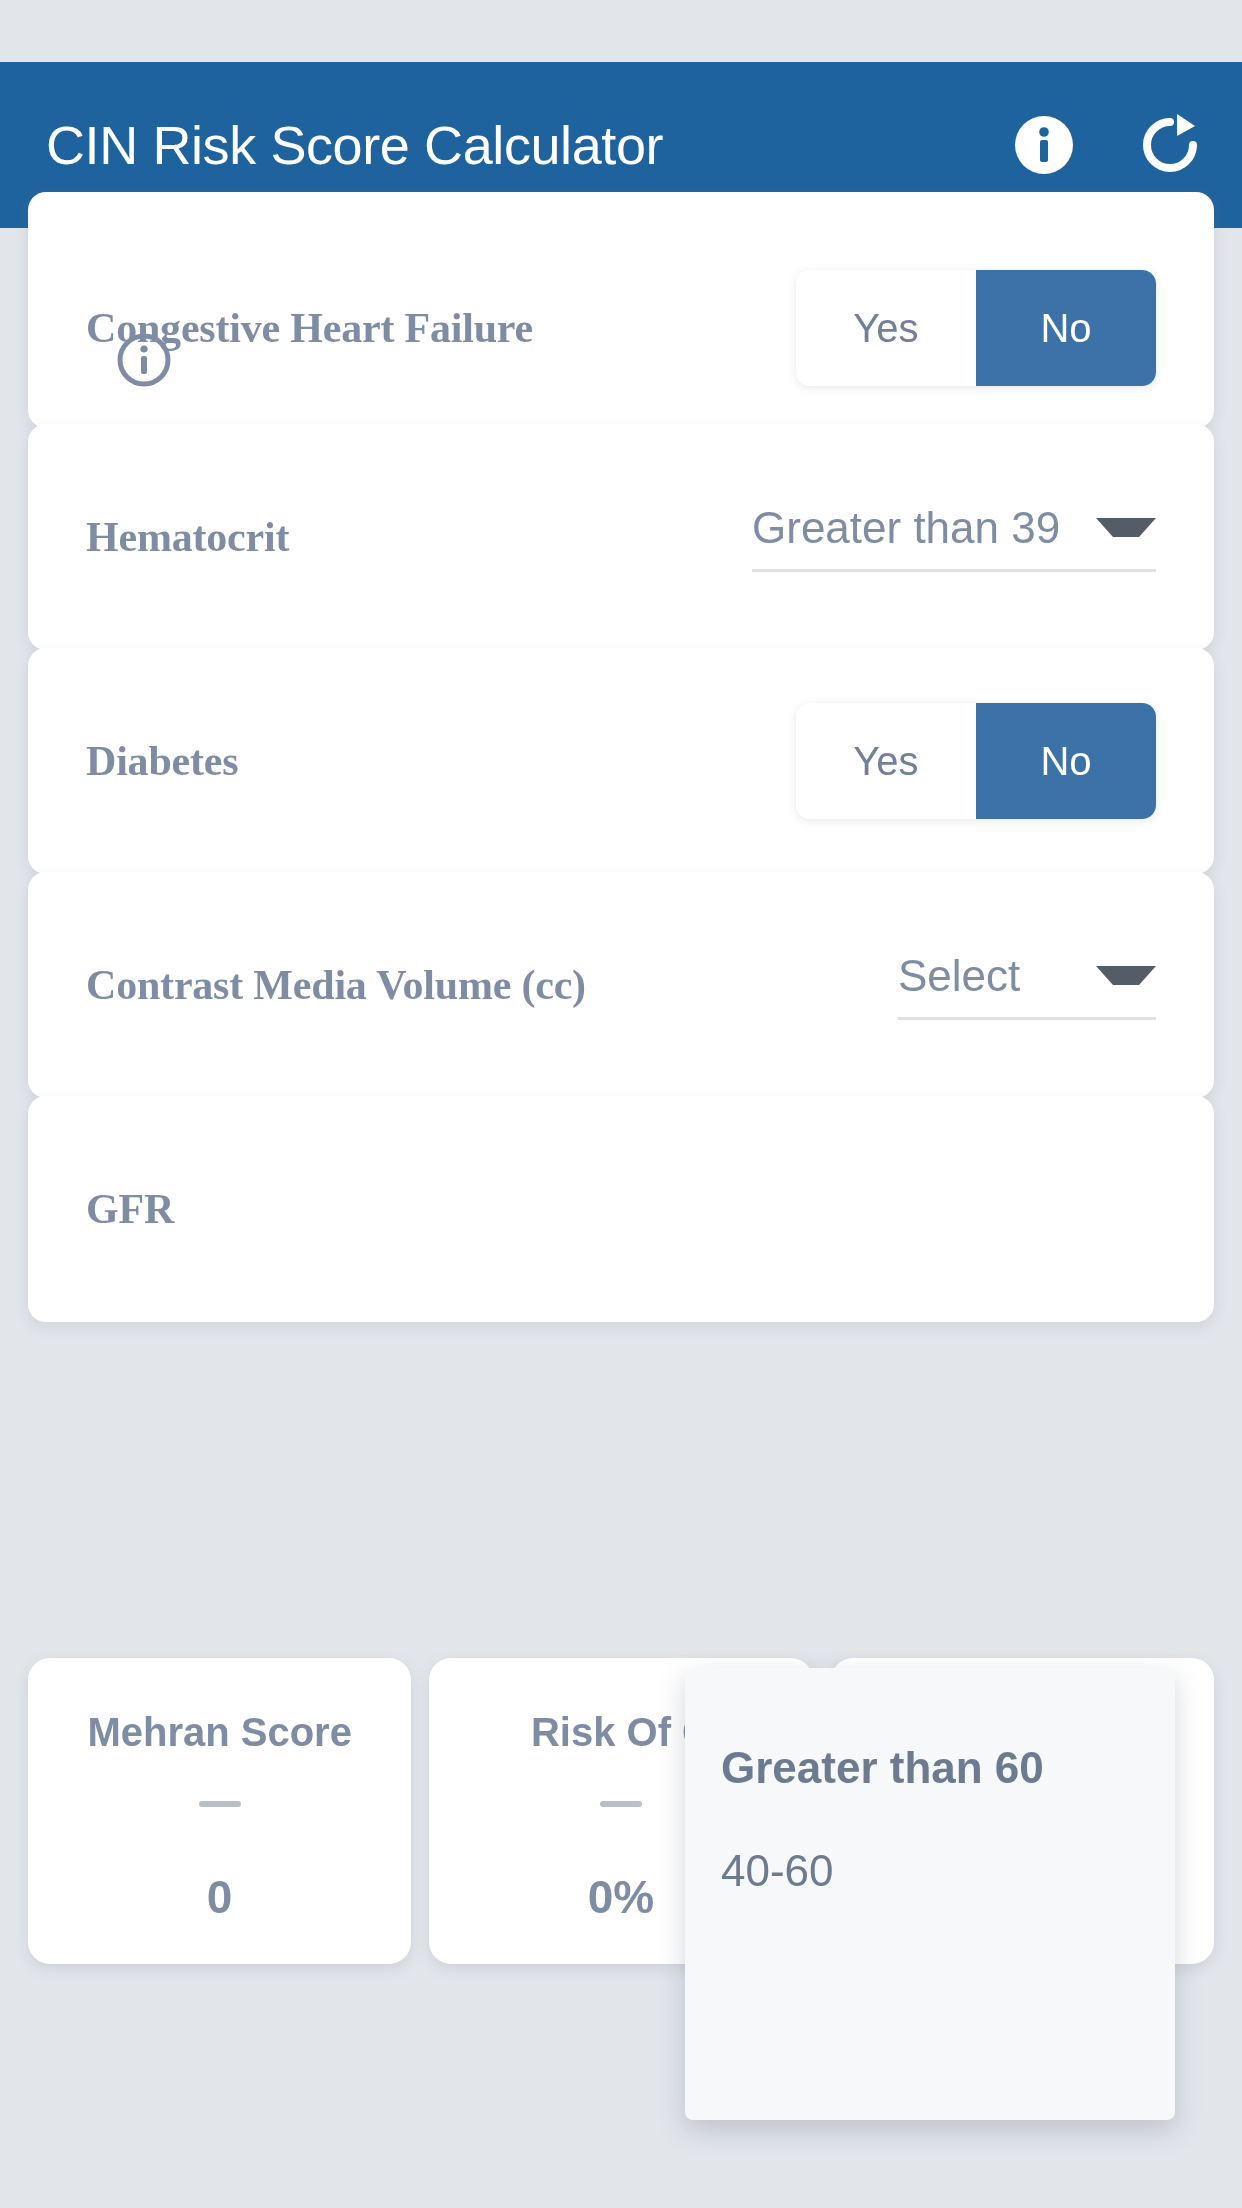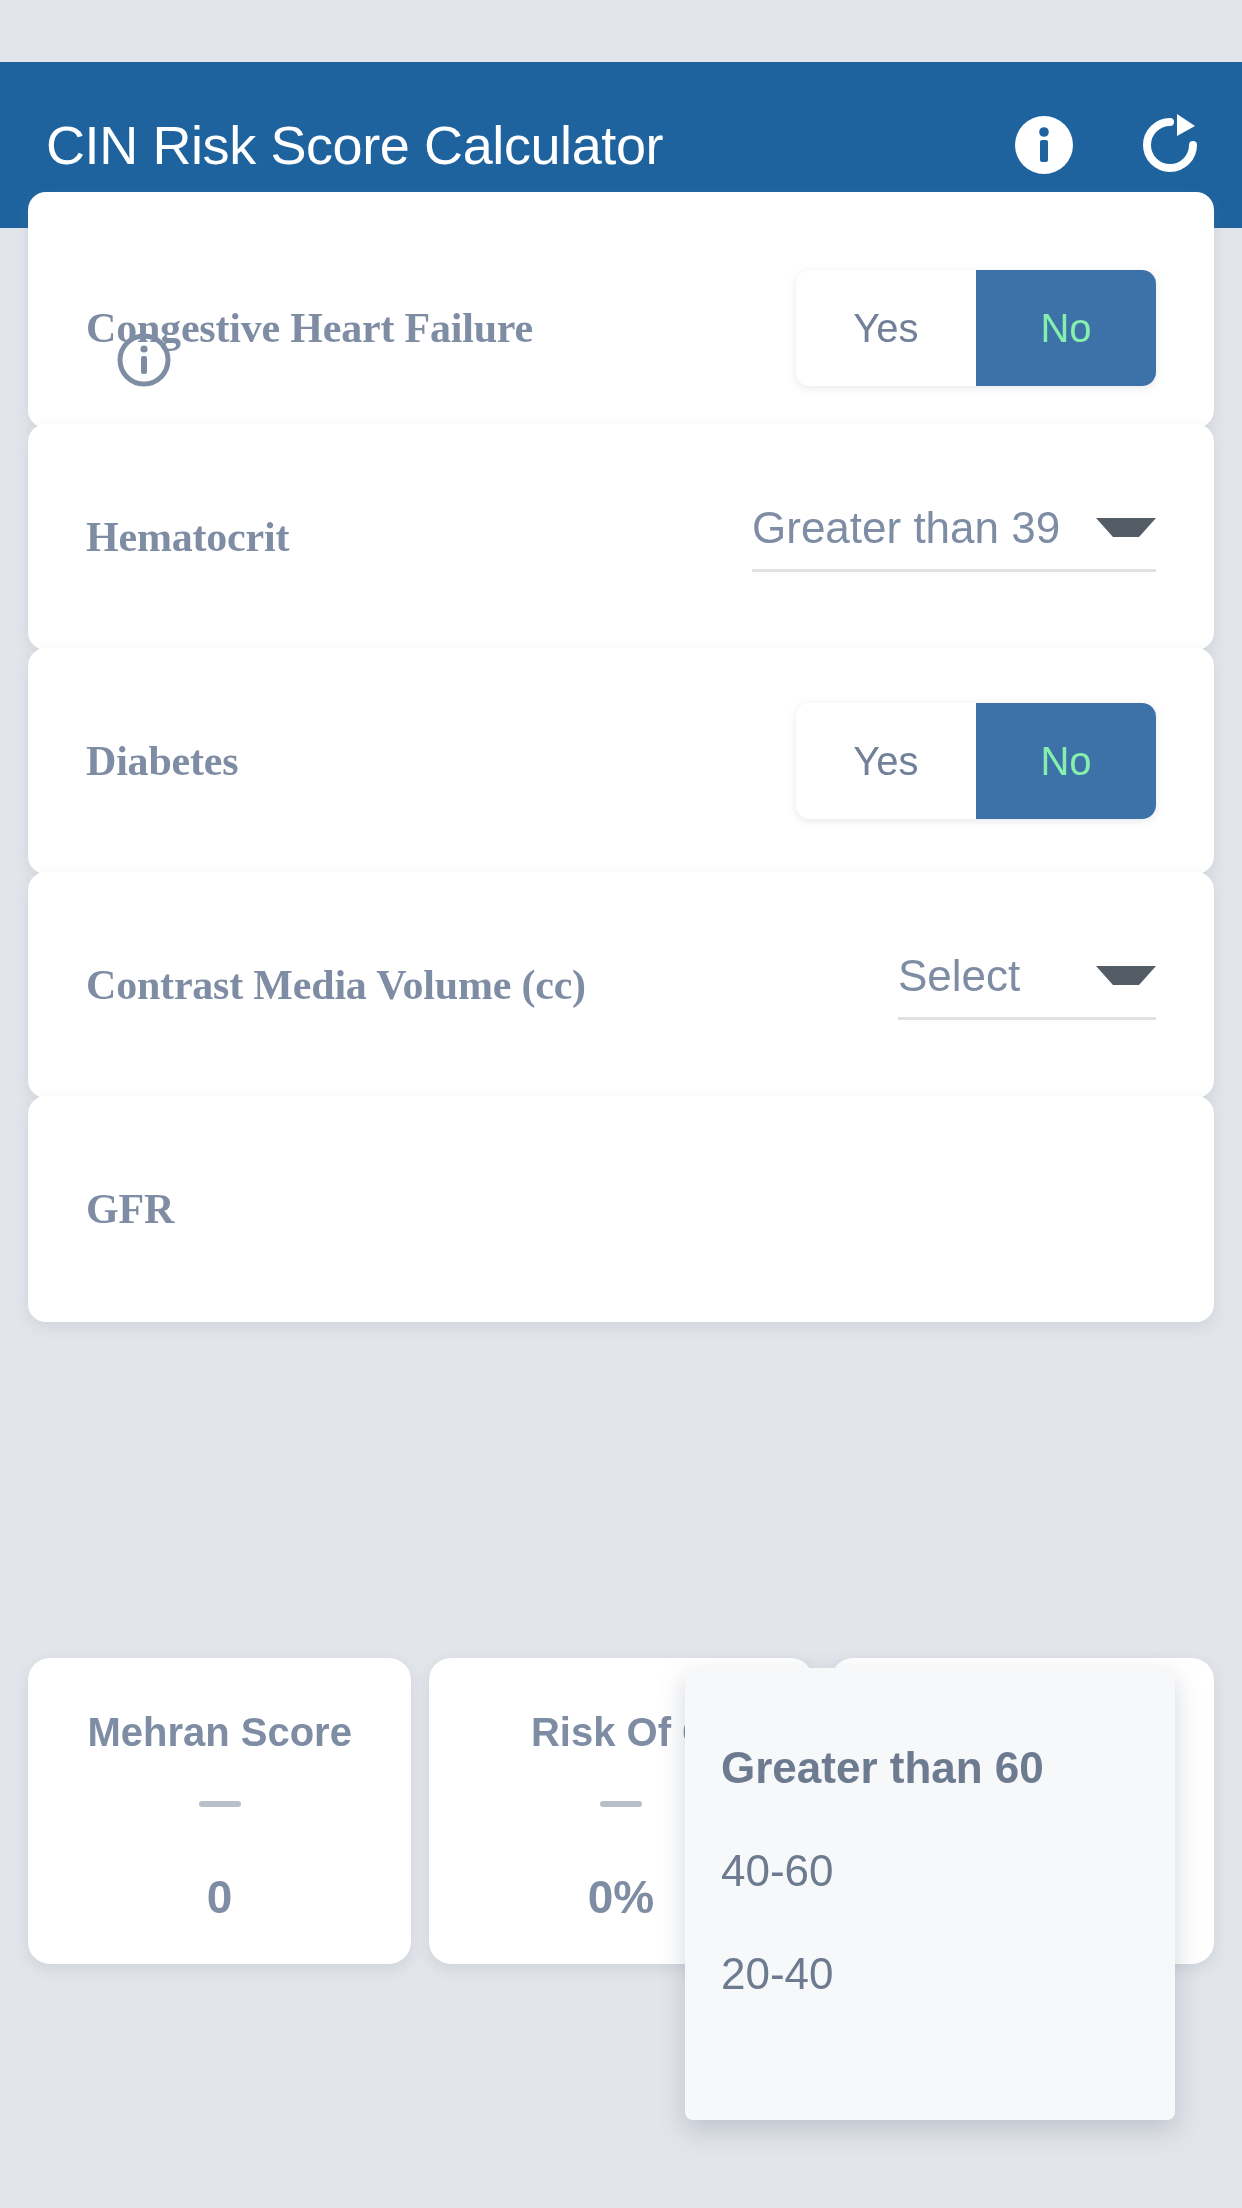--- a/index.html
+++ b/index.html
@@ -193,21 +193,21 @@
     font-size: 40px;
     cursor: pointer;
     user-select: none;
   }
   .seg.off {
     background: #ffffff;
     color: #73809a;
   }
   .seg.on {
     background: #3c72a8;
-    color: #86efac;
+    color: #ffffff;
   }
 
   
   .dropdown-field {
     flex: 0 0 auto;
     min-width: 404px;
     border-bottom: 3px solid #dfe1e5;
     display: flex;
     align-items: center;
     padding-bottom: 16px;
@@ -399,17 +399,16 @@
       <div class="result-card">
         <span class="result-title"></span>
         <span class="result-divider" style="visibility:hidden;"></span>
         <span class="result-value">0%</span>
       </div>
     </div>
 
     <div class="dd-menu">
       <div class="dd-menu-item">Greater than 60</div>
       <div class="dd-menu-item">40-60</div>
-      <div class="dd-menu-item">20-40</div>
     </div>
 
   </div>
 </div>
 
 </body></html>

